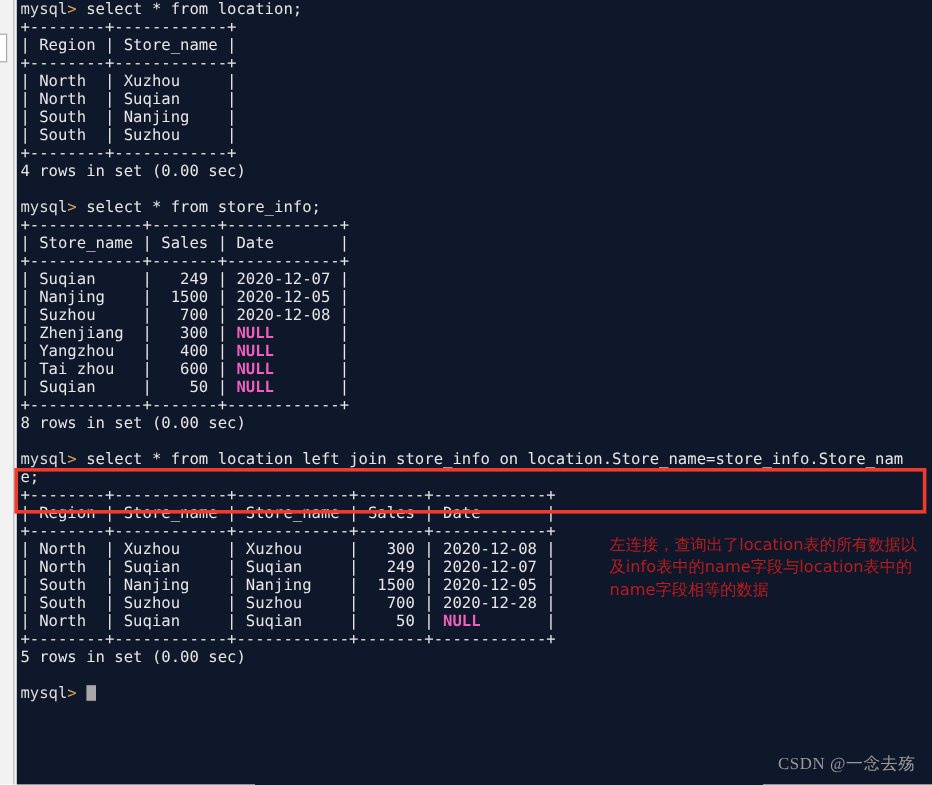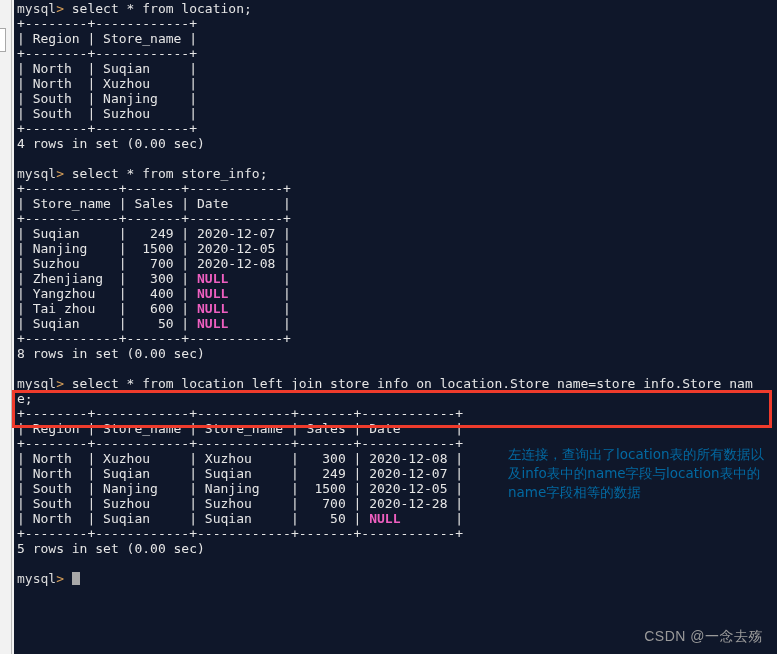--- a/index.html
+++ b/index.html
@@ -84,55 +84,55 @@
     border: 3px solid #ef3b2c;
     box-sizing: border-box;
     pointer-events: none;
   }
   
   .annotation {
     position: absolute;
     left: 508px;
     top: 445px;
     width: 262px;
-    color: #0369a1;
+    color: #b91c1c;
     font-family: "DejaVu Sans", sans-serif;
     font-size: 13.5px;
     line-height: 19px;
     white-space: pre-line;
   }
   
   .watermark {
     position: absolute;
     right: 14px;
     bottom: 8px;
     color: #9a9a9a;
-    font-family: Liberation Sans, sans-serif;
+    font-family: Liberation Serif, serif;
     font-size: 14px;
     letter-spacing: 0.5px;
   }
 </style>
 </head>
 <body>
 
 <div id="screen">
 
   <div class="gutter">
     <div class="gutter-line"></div>
     <div class="gutter-box"></div>
   </div>
 
   <div class="terminal">
     <div class="term-inner" id="term-inner">
         <div class="line"><span class="prompt-user">mysql</span><span class="prompt-gt">&gt;</span><span> select * from location;</span></div>
         <div class="line">+--------+------------+</div>
         <div class="line">| Region | Store_name |</div>
         <div class="line">+--------+------------+</div>
+        <div class="line">| North  | Xuzhou     |</div>
         <div class="line">| North  | Suqian     |</div>
-        <div class="line">| North  | Xuzhou     |</div>
         <div class="line">| South  | Nanjing    |</div>
         <div class="line">| South  | Suzhou     |</div>
         <div class="line">+--------+------------+</div>
         <div class="line">4 rows in set (0.00 sec)</div>
         <div class="line blank"> </div>
         <div class="line"><span class="prompt-user">mysql</span><span class="prompt-gt">&gt;</span><span> select * from store_info;</span></div>
         <div class="line">+------------+-------+------------+</div>
         <div class="line">| Store_name | Sales | Date       |</div>
         <div class="line">+------------+-------+------------+</div>
         <div class="line">| Suqian     |   249 | 2020-12-07 |</div>

